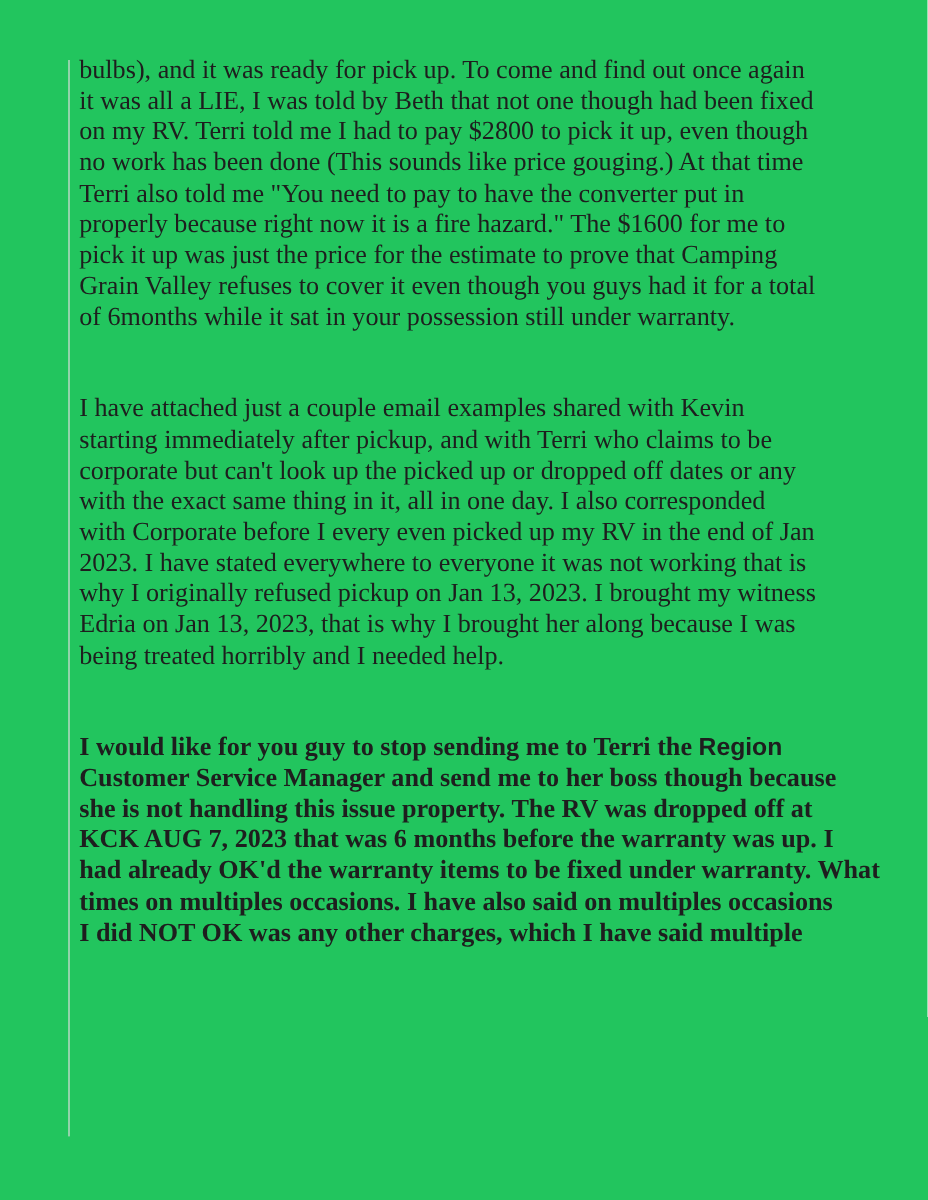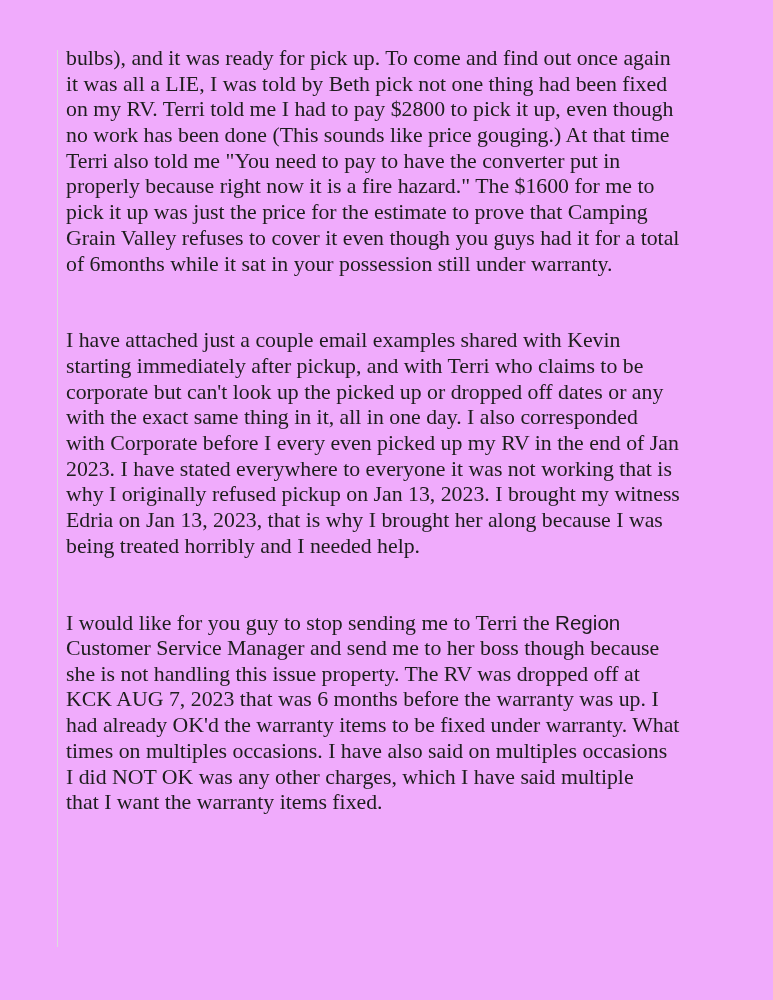--- a/index.html
+++ b/index.html
@@ -4,21 +4,21 @@
 <style>
   html, body {
     margin: 0;
     padding: 0;
     background: #ffffff;
   }
   .page {
     position: relative;
     width: 773px;
     height: 1000px;
-    background: #f0abfc;
+    background: #22c55e;
     overflow: hidden;
     font-family: "Liberation Serif", serif;
   }
   .edge-line {
     position: absolute;
     left: 57px;
     top: 50px;
     width: 1px;
     height: 897px;
     background: #dcdcdc;
@@ -29,40 +29,41 @@
     top: 46px;
     width: 665px;
     color: #1e1e1e;
     font-size: 21.8px;
   }
   .paragraph {
     margin: 0 0 51px 0;
   }
   .paragraph:last-child {
     margin-bottom: 0;
+    font-weight: bold;
   }
   .line {
     line-height: 25.7px;
     height: 25.7px;
     white-space: nowrap;
   }
   .sans {
     font-family: "Liberation Sans", sans-serif;
     font-size: 20.6px;
   }
 </style>
 </head>
 <body>
 
 <div class="page">
   <div class="edge-line"></div>
   <div class="doc-body">
       <div class="paragraph">
         <div class="line">bulbs), and it was ready for pick up. To come and find out once again</div>
-        <div class="line">it was all a LIE, I was told by Beth pick not one thing had been fixed</div>
+        <div class="line">it was all a LIE, I was told by Beth that not one though had been fixed</div>
         <div class="line">on my RV. Terri told me I had to pay $2800 to pick it up, even though</div>
         <div class="line">no work has been done (This sounds like price gouging.) At that time</div>
         <div class="line">Terri also told me "You need to pay to have the converter put in</div>
         <div class="line">properly because right now it is a fire hazard." The $1600 for me to</div>
         <div class="line">pick it up was just the price for the estimate to prove that Camping</div>
         <div class="line">Grain Valley refuses to cover it even though you guys had it for a total</div>
         <div class="line">of 6months while it sat in your possession still under warranty.</div>
       </div>
       <div class="paragraph">
         <div class="line">I have attached just a couple email examples shared with Kevin</div>
@@ -76,16 +77,15 @@
         <div class="line">being treated horribly and I needed help.</div>
       </div>
       <div class="paragraph">
         <div class="line"><span>I would like for you guy to stop sending me to Terri the </span><span class="sans">Region</span></div>
         <div class="line">Customer Service Manager and send me to her boss though because</div>
         <div class="line">she is not handling this issue property. The RV was dropped off at</div>
         <div class="line">KCK AUG 7, 2023 that was 6 months before the warranty was up. I</div>
         <div class="line">had already OK'd the warranty items to be fixed under warranty. What</div>
         <div class="line">times on multiples occasions. I have also said on multiples occasions</div>
         <div class="line">I did NOT OK was any other charges, which I have said multiple</div>
-        <div class="line">that I want the warranty items fixed.</div>
       </div>
     </div>
 </div>
 
 </body></html>

